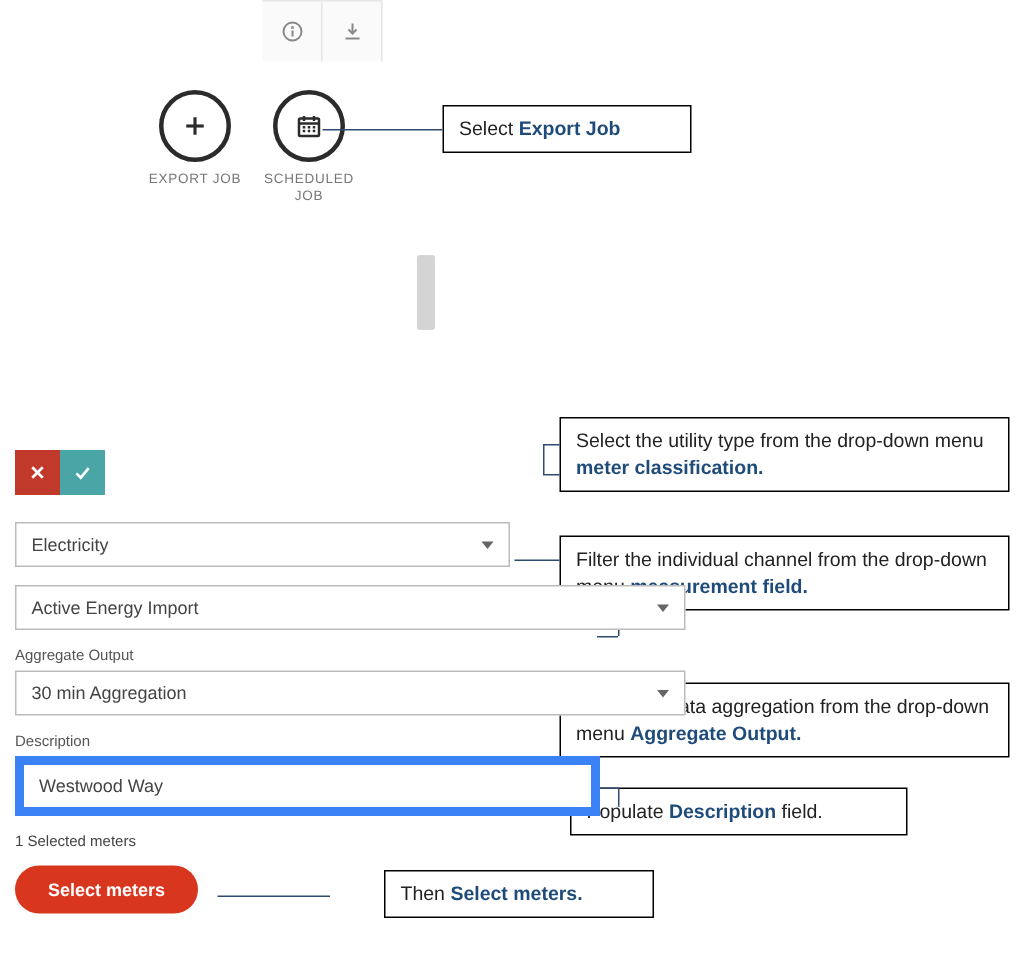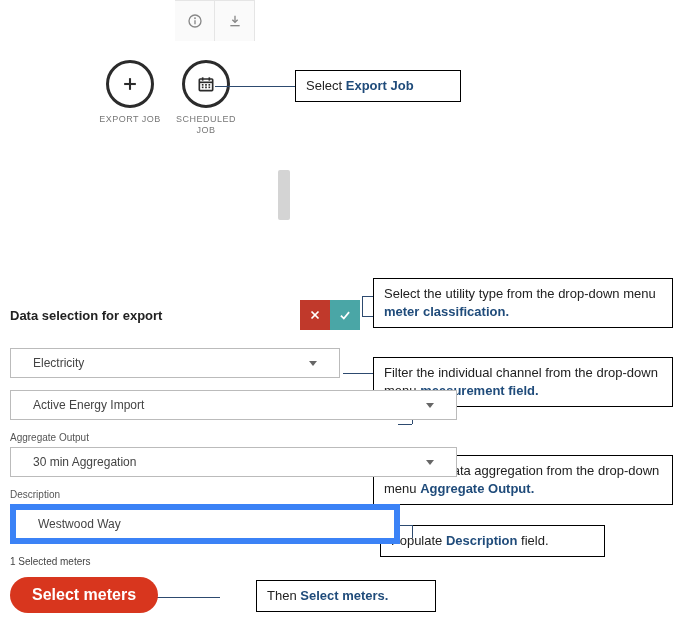--- a/index.html
+++ b/index.html
@@ -128,21 +128,21 @@
   .field-label {
     font-size: 10px;
     color: #555;
     margin-bottom: 4px;
     display: block;
   }
   .select-box, .text-box {
     width: 100%;
     border: 1px solid #bbb;
     background: #fff;
-    padding: 7px 22px;
+    padding: 7px 10px;
     font-size: 12px;
     color: #444;
     display: flex;
     align-items: center;
     justify-content: space-between;
     cursor: pointer;
   }
   .select-box .caret {
     border-left: 4px solid transparent;
     border-right: 4px solid transparent;
@@ -160,21 +160,21 @@
     font-size: 10px;
     color: #444;
     margin: 8px 0 10px 0;
   }
   .select-meters-btn {
     background: #d8361e;
     color: #fff;
     border: none;
     border-radius: 18px;
     padding: 9px 22px;
-    font-size: 16px;
+    font-size: 12px;
     font-weight: 600;
     cursor: pointer;
   }
 
   
   .line {
     position: absolute;
     background: #2d4a6f;
     z-index: 0;
   }
@@ -263,21 +263,20 @@
 
 <div class="line lh" style="left:343px; top:474px; width:30px;"></div>
 <div class="line lh" style="left:398px; top:525px; width:14px;"></div>
 <div class="line lv" style="left:412px; top:525px; width:1px; height:12px;"></div>
 <div class="line lh" style="left:412px; top:537px; width:1px;"></div>
 
 <div class="line lh" style="left:145px; top:597px; width:75px;"></div>
 
 <div class="form-panel">
   <div class="form-header">
-    <div class="form-title">Data selection for export</div>
     <div class="form-header-btns">
       <div class="hbtn cancel">
         <svg viewBox="0 0 24 24" fill="none" stroke="currentColor" stroke-width="3">
           <line x1="6" y1="6" x2="18" y2="18"></line>
             <line x1="18" y1="6" x2="6" y2="18"></line>
         </svg>
       </div>
       <div class="hbtn confirm">
         <svg viewBox="0 0 24 24" fill="none" stroke="currentColor" stroke-width="3">
           <polyline points="5,13 10,18 19,7"></polyline>

